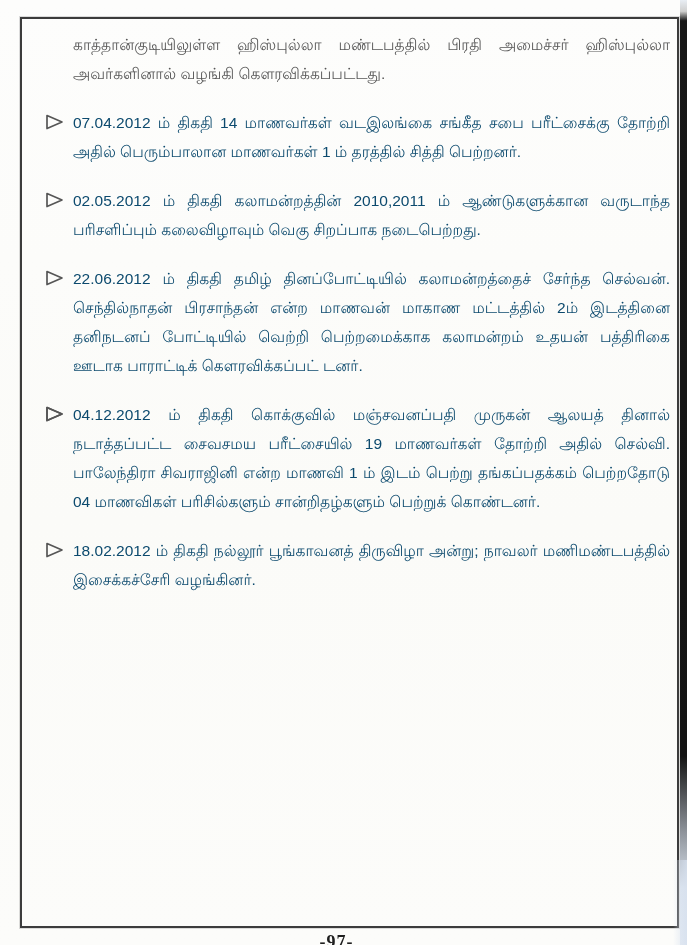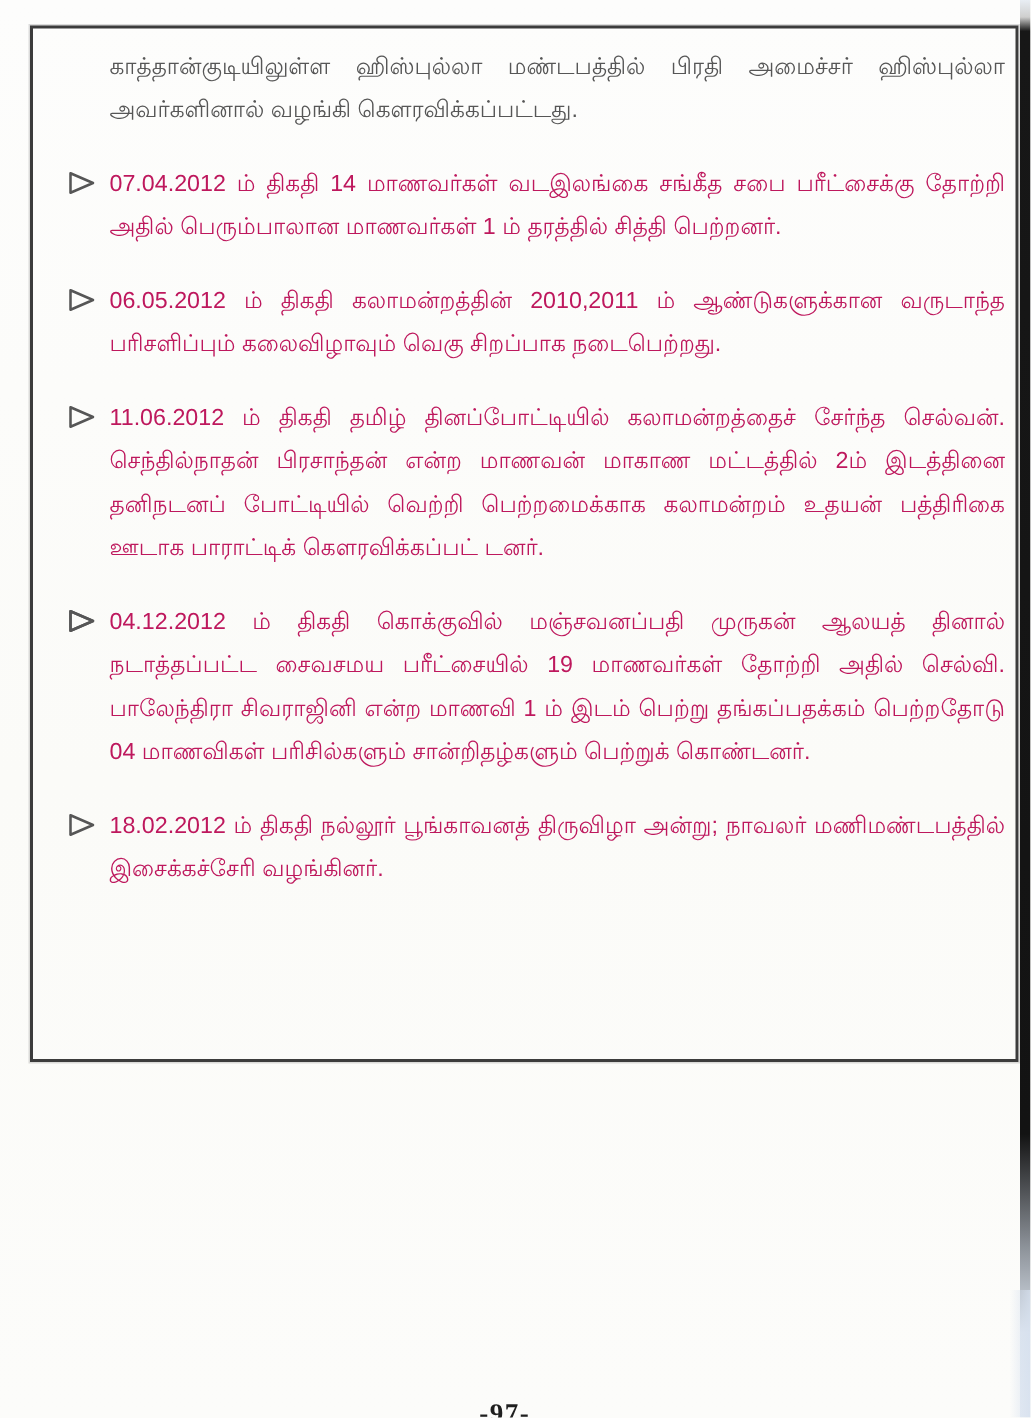--- a/index.html
+++ b/index.html
@@ -12,21 +12,21 @@
     font-family: "Liberation Sans", "DejaVu Sans", sans-serif;
   }
   
   .paper-tone {
     position: absolute; inset: 0;
     background: linear-gradient(180deg, #fdfdfc 0%, #fbfbf8 55%, #fcfcfa 100%);
   }
   .page-frame {
     position: absolute;
     left: 20px; top: 17px;
-    width: 659px; height: 691px;
+    width: 659px; height: 911px;
     box-sizing: border-box;
     border: 2px solid #3c3c3c;
     box-shadow: 0 0 0 1px rgba(120,120,120,0.25);
     padding: 11px 4px 0 14px;
   }
   .intro {
     margin: 0 3px 20px 37px;
     text-align: justify;
     font-size: 15.5px;
     line-height: 29px;
@@ -35,21 +35,21 @@
   ul.events {
     list-style: none;
     margin: 0;
     padding: 0 3px 0 37px;
   }
   ul.events li {
     position: relative;
     text-align: justify;
     font-size: 15.5px;
     line-height: 29px;
-    color: #be185d;
+    color: #0c4a6e;
     margin: 0 0 20px 0;
   }
   ul.events li .marker {
     position: absolute;
     left: -28px;
     top: 6px;
     width: 19px;
     height: 16px;
   }
   .scan-bar {
@@ -90,24 +90,24 @@
 
 <div class="page-frame">
   <p class="intro">காத்தான்குடியிலுள்ள ஹிஸ்புல்லா மண்டபத்தில் பிரதி அமைச்சர் ஹிஸ்புல்லா அவர்களினால் வழங்கி கௌரவிக்கப்பட்டது.</p>
 
   <ul class="events" id="event-list">
       <li><svg class="marker" viewBox="0 0 19 16">
           <polygon points="2,1.5 17,8 2,14.5" fill="none" stroke="#565656" stroke-width="1.7" stroke-linejoin="round"></polygon>
         </svg><span>07.04.2012 ம் திகதி 14 மாணவர்கள் வடஇலங்கை சங்கீத சபை பரீட்சைக்கு தோற்றி அதில் பெரும்பாலான மாணவர்கள் 1 ம் தரத்தில் சித்தி பெற்றனர்.</span></li>
       <li><svg class="marker" viewBox="0 0 19 16">
           <polygon points="2,1.5 17,8 2,14.5" fill="none" stroke="#565656" stroke-width="1.7" stroke-linejoin="round"></polygon>
-        </svg><span>06.05.2012 ம் திகதி கலாமன்றத்தின் 2010,2011 ம் ஆண்டுகளுக்கான வருடாந்த பரிசளிப்பும் கலைவிழாவும் வெகு சிறப்பாக நடைபெற்றது.</span></li>
+        </svg><span>02.05.2012 ம் திகதி கலாமன்றத்தின் 2010,2011 ம் ஆண்டுகளுக்கான வருடாந்த பரிசளிப்பும் கலைவிழாவும் வெகு சிறப்பாக நடைபெற்றது.</span></li>
       <li><svg class="marker" viewBox="0 0 19 16">
           <polygon points="2,1.5 17,8 2,14.5" fill="none" stroke="#565656" stroke-width="1.7" stroke-linejoin="round"></polygon>
-        </svg><span>11.06.2012 ம் திகதி தமிழ் தினப்போட்டியில் கலாமன்றத்தைச் சேர்ந்த செல்வன். செந்தில்நாதன் பிரசாந்தன் என்ற மாணவன் மாகாண மட்டத்தில் 2ம் இடத்தினை தனிநடனப் போட்டியில் வெற்றி பெற்றமைக்காக கலாமன்றம் உதயன் பத்திரிகை ஊடாக பாராட்டிக் கௌரவிக்கப்பட் டனர்.</span></li>
+        </svg><span>22.06.2012 ம் திகதி தமிழ் தினப்போட்டியில் கலாமன்றத்தைச் சேர்ந்த செல்வன். செந்தில்நாதன் பிரசாந்தன் என்ற மாணவன் மாகாண மட்டத்தில் 2ம் இடத்தினை தனிநடனப் போட்டியில் வெற்றி பெற்றமைக்காக கலாமன்றம் உதயன் பத்திரிகை ஊடாக பாராட்டிக் கௌரவிக்கப்பட் டனர்.</span></li>
       <li><svg class="marker" viewBox="0 0 19 16">
           <polygon points="2,1.5 17,8 2,14.5" fill="none" stroke="#565656" stroke-width="1.7" stroke-linejoin="round"></polygon>
         </svg></li>
       <li><svg class="marker" viewBox="0 0 19 16">
           <polygon points="2,1.5 17,8 2,14.5" fill="none" stroke="#565656" stroke-width="1.7" stroke-linejoin="round"></polygon>
         </svg><span>04.12.2012 ம் திகதி கொக்குவில் மஞ்சவனப்பதி முருகன் ஆலயத் தினால் நடாத்தப்பட்ட சைவசமய பரீட்சையில் 19 மாணவர்கள் தோற்றி அதில் செல்வி. பாலேந்திரா சிவராஜினி என்ற மாணவி 1 ம் இடம் பெற்று தங்கப்பதக்கம் பெற்றதோடு 04 மாணவிகள் பரிசில்களும் சான்றிதழ்களும் பெற்றுக் கொண்டனர்.</span></li>
       <li><svg class="marker" viewBox="0 0 19 16">
           <polygon points="2,1.5 17,8 2,14.5" fill="none" stroke="#565656" stroke-width="1.7" stroke-linejoin="round"></polygon>
         </svg><span>18.02.2012 ம் திகதி நல்லூர் பூங்காவனத் திருவிழா அன்று; நாவலர் மணிமண்டபத்தில் இசைக்கச்சேரி வழங்கினர்.</span></li>
     </ul>

